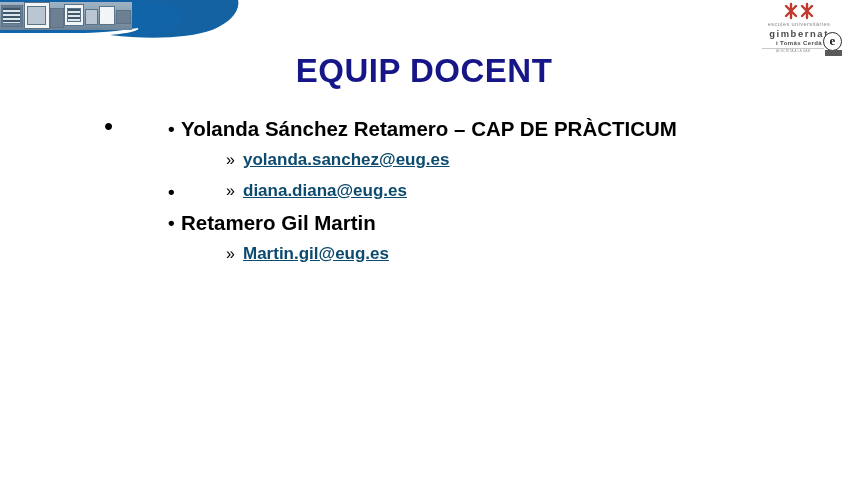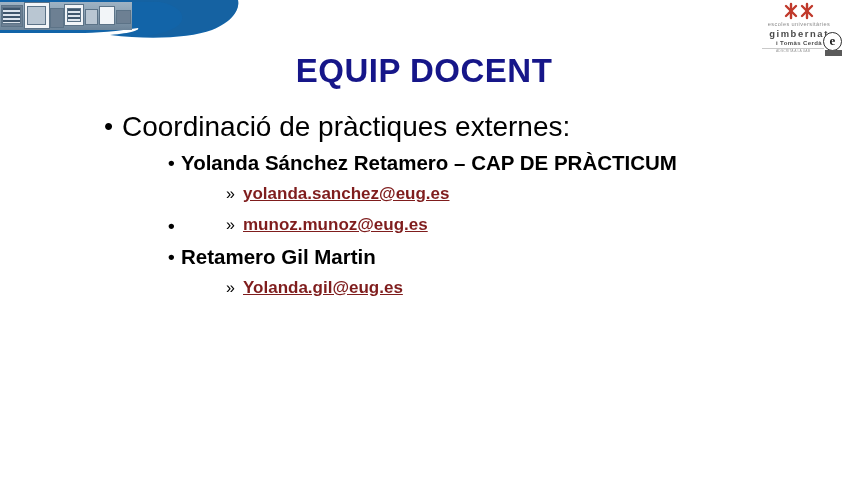--- a/index.html
+++ b/index.html
@@ -204,21 +204,21 @@
   }
   .lvl3 .guil {
     position: absolute;
     left: 226px;
     top: 0px;
     font-size: 16px;
     color: #000000;
   }
   .lvl3 .link {
     margin-left: 18px;
-    color: #7f1d1d;
+    color: #0c4a6e;
     font-weight: bold;
     text-decoration: underline;
     text-underline-offset: 1px;
     cursor: pointer;
     margin-top: 12px;
   }
 </style>
 </head>
 <body>
 
@@ -266,42 +266,41 @@
   <div class="logo-e">e</div>
   <div class="logo-chip"></div>
 </div>
 
 <div class="slide-title">EQUIP DOCENT</div>
 
 <div class="content">
 
   <div class="lvl1">
     <span class="bullet">•</span>
-    <span class="txt">Coordinació de pràctiques externes:</span>
   </div>
 
   <div class="lvl2">
     <span class="bullet">•</span>
     <span class="txt">Yolanda Sánchez Retamero – CAP DE PRÀCTICUM</span>
   </div>
   <div class="lvl3">
     <span class="guil">»</span>
     <span class="link">yolanda.sanchez@eug.es</span>
   </div>
 
   <div class="lvl2">
     <span class="bullet">•</span>
   </div>
   <div class="lvl3">
     <span class="guil">»</span>
-    <span class="link">munoz.munoz@eug.es</span>
+    <span class="link">diana.diana@eug.es</span>
   </div>
 
   <div class="lvl2">
     <span class="bullet">•</span>
     <span class="txt">Retamero Gil Martin</span>
   </div>
   <div class="lvl3">
     <span class="guil">»</span>
-    <span class="link">Yolanda.gil@eug.es</span>
+    <span class="link">Martin.gil@eug.es</span>
   </div>
 
 </div>
 
 </body></html>

